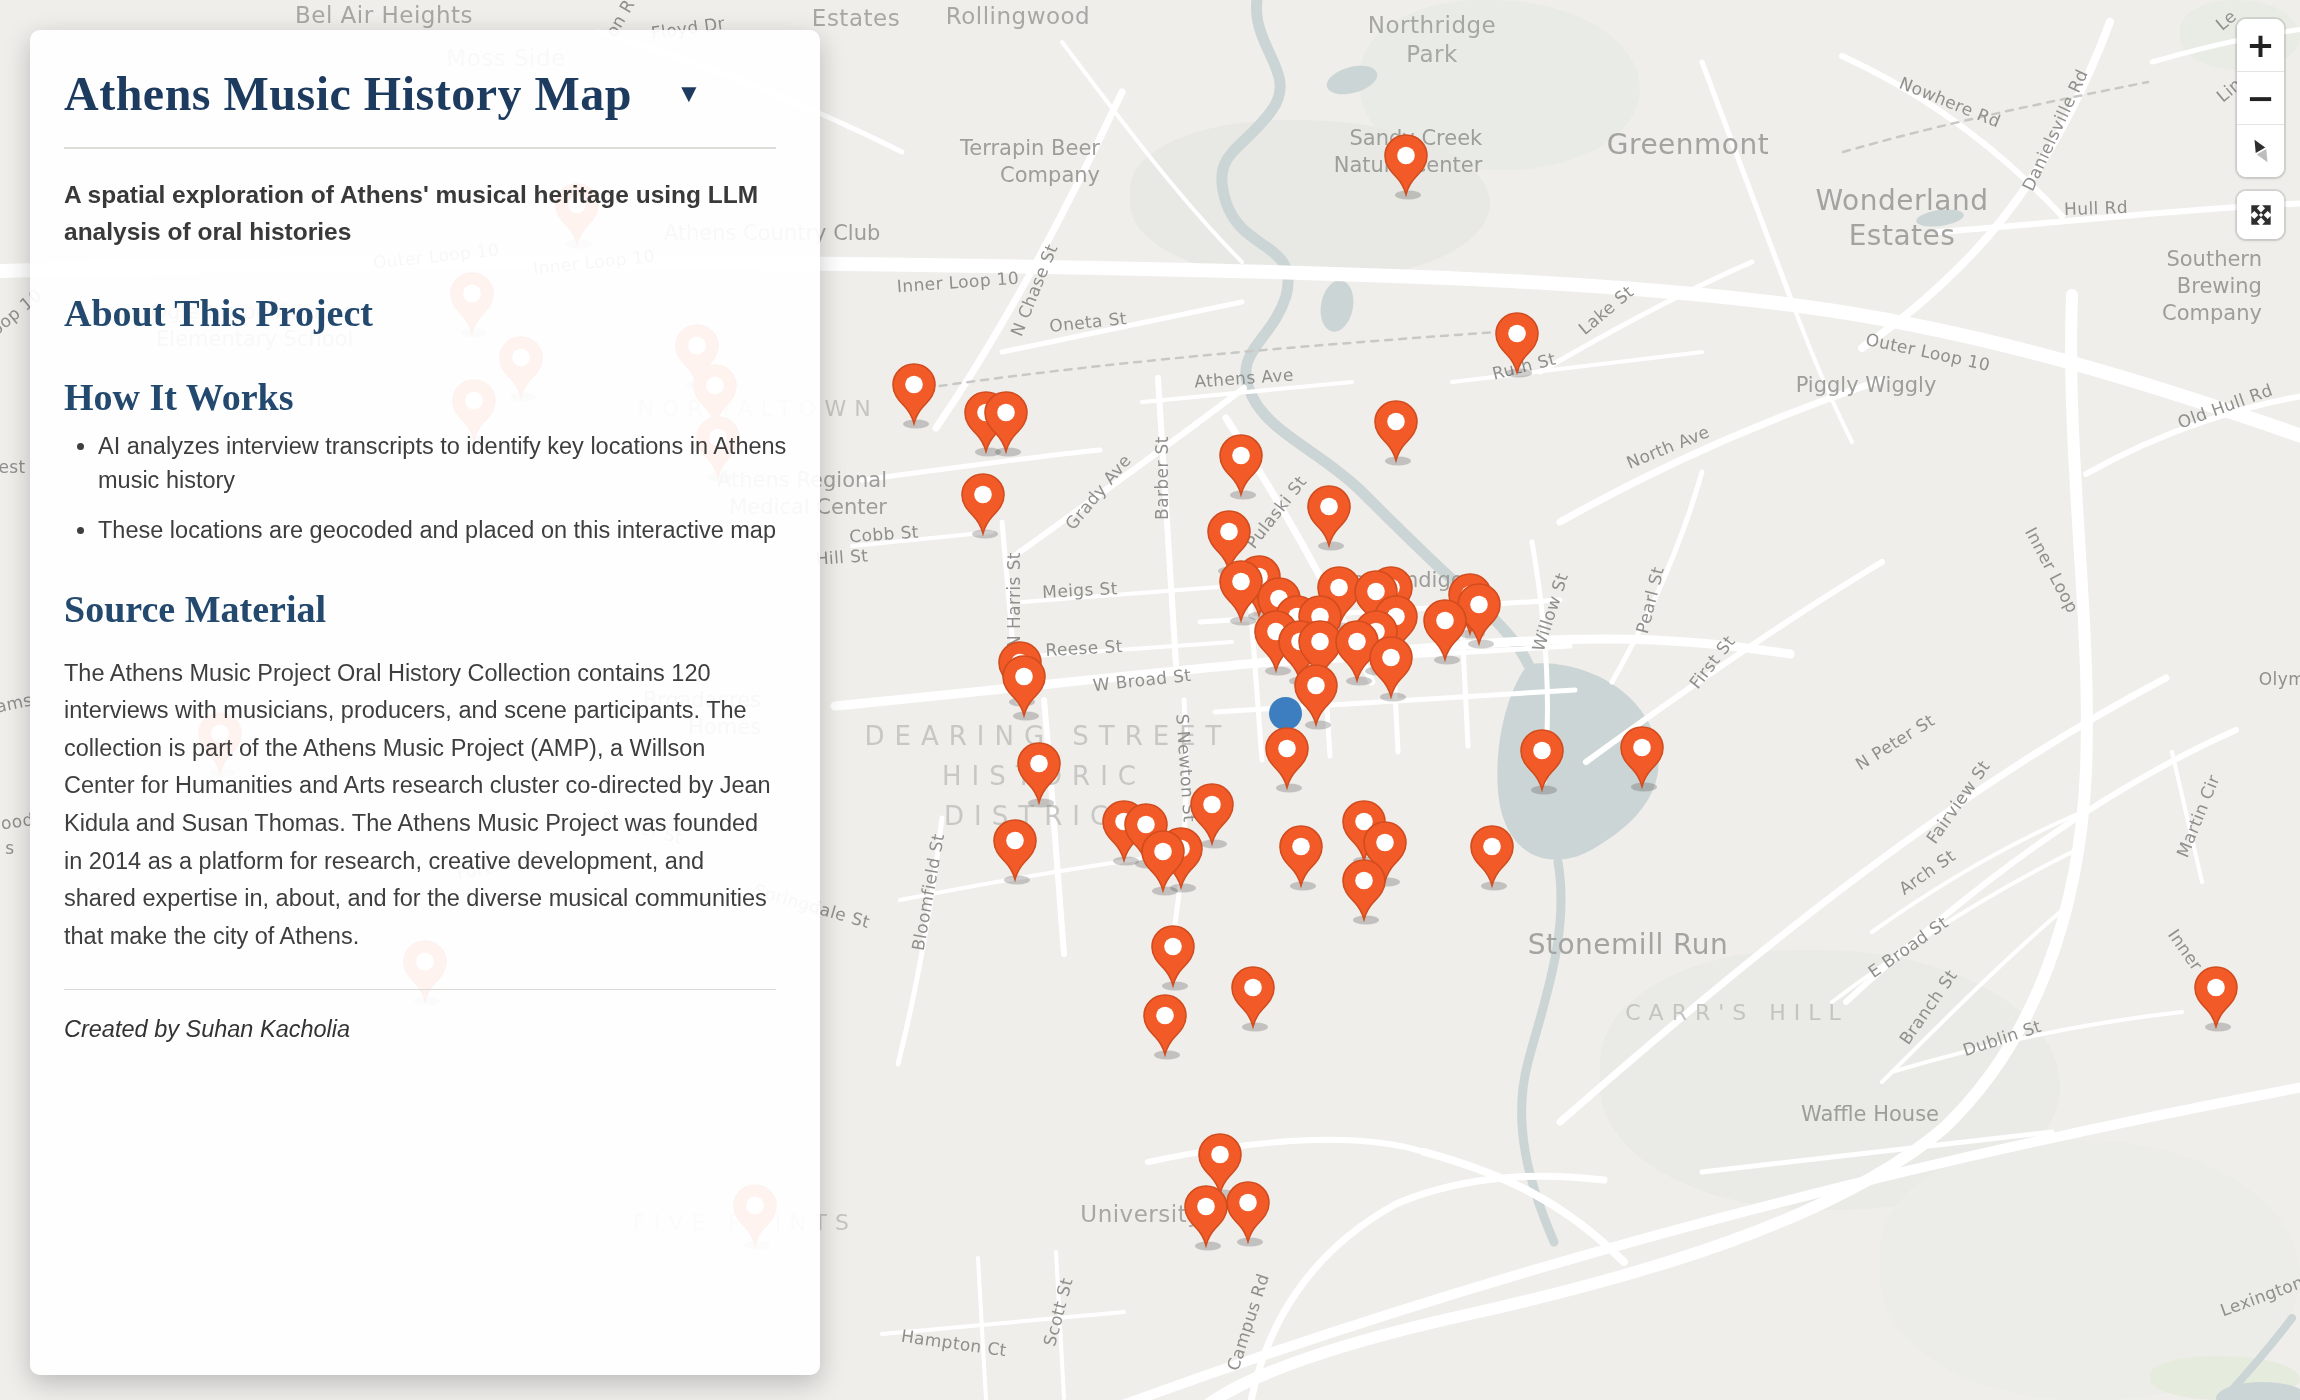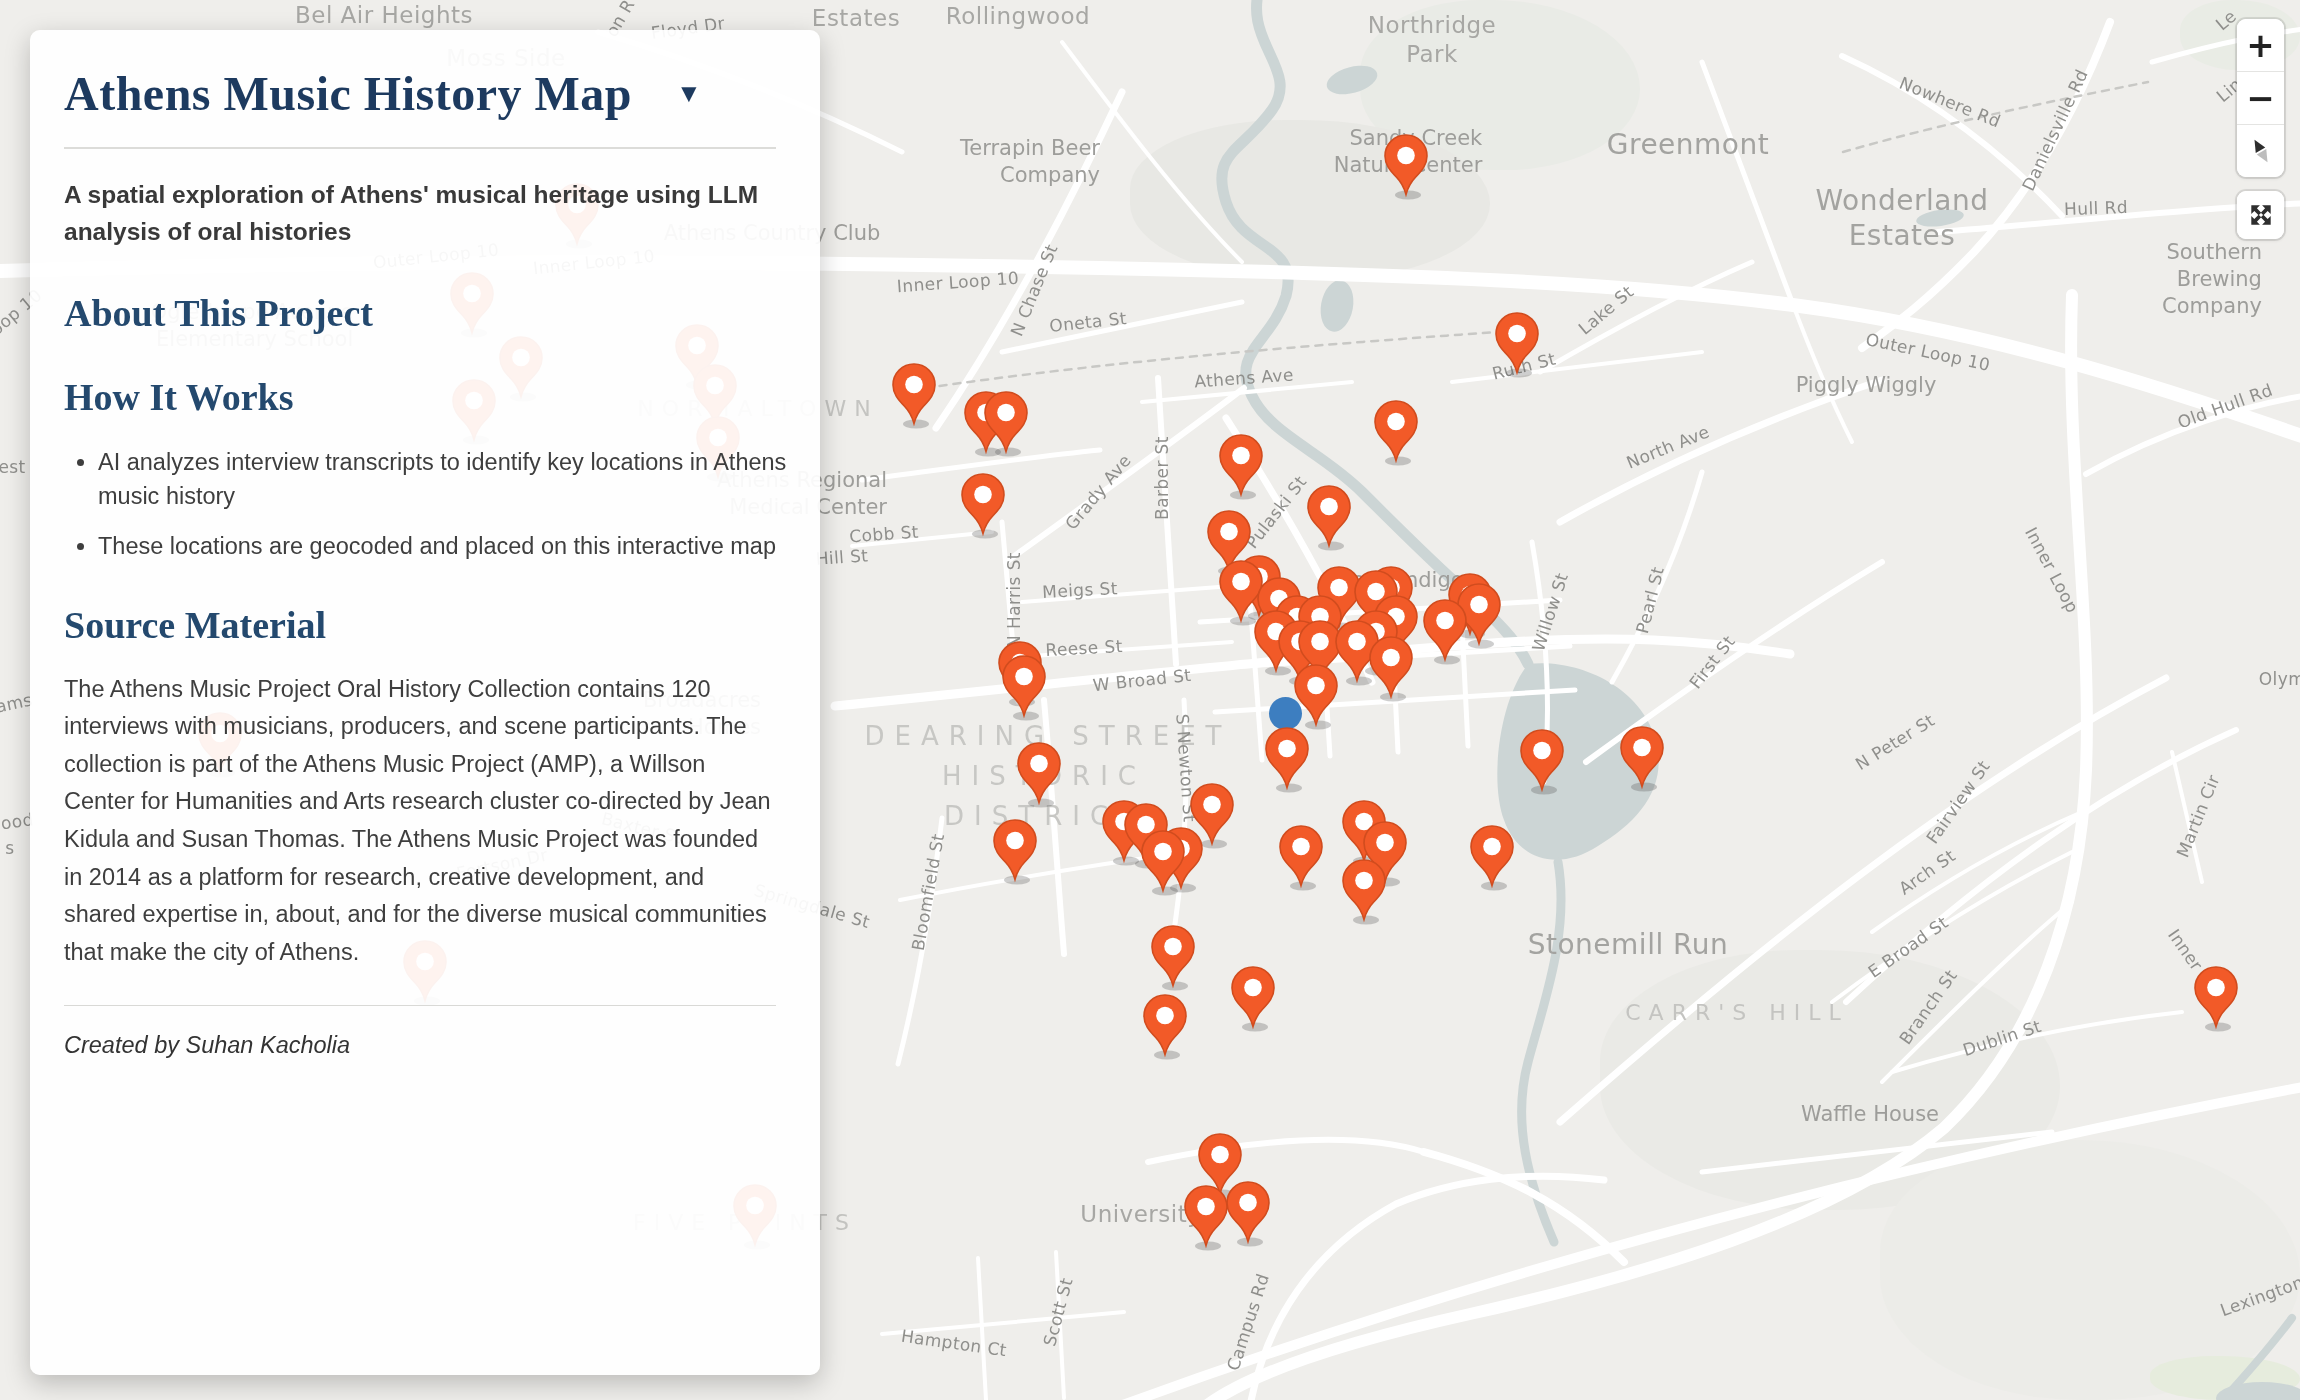--- a/index.html
+++ b/index.html
@@ -29,21 +29,21 @@
          box-shadow:0 8px 26px rgba(0,0,0,.22);}
   #panel h1{font-family:"Liberation Serif","DejaVu Serif",serif;font-weight:bold;
             color:#1d3a5f;font-size:48px;margin:10px 0 0 0;letter-spacing:.5px;display:flex;align-items:center;}
   .caret{font-size:26px;color:#1d3a5f;margin-left:44px;cursor:pointer;line-height:1;}
   .rule{border:none;border-top:2px solid #dcdcd9;margin:26px 0 0 0;}
   .tagline{font-size:24.5px;font-weight:bold;color:#393939;line-height:1.5;margin-top:28px;width:700px;}
   #panel h2{font-family:"Liberation Serif","DejaVu Serif",serif;font-weight:bold;
             color:#24496e;font-size:38px;margin:40px 0 0 0;}
   .body-txt{font-size:23.5px;color:#3e3e3e;line-height:1.6;margin-top:24px;width:716px;}
   .body-txt a{color:#2a6395;text-decoration:none;cursor:pointer;}
-  ul.howlist{margin:26px 0 0 8px;padding-left:26px;width:690px;}
+  ul.howlist{margin:10px 0 0 8px;padding-left:26px;width:690px;}
   ul.howlist li{font-size:23.5px;color:#3e3e3e;line-height:1.45;margin-bottom:16px;}
   .credit{font-style:italic;font-size:23.5px;color:#333;margin-top:26px;}
   .rule2{border:none;border-top:1.5px solid #d9d9d6;margin:34px 0 0 0;}
 
   
   .ctl-group{position:absolute;left:2237px;width:47px;background:#fff;border-radius:9px;
              box-shadow:0 0 0 2px rgba(0,0,0,.09),0 1px 4px rgba(0,0,0,.12);overflow:hidden;}
   #ctl-zoom{top:19px;}
   #ctl-fs{top:191px;}
   .ctl-btn{width:47px;height:52px;display:flex;align-items:center;justify-content:center;
@@ -155,21 +155,21 @@
       <div class="lbl district" style="left: 1048px; top: 716px; transform: translate(-50%, -50%) rotate(0deg);">DEARING STREET</div>
       <div class="lbl district" style="left: 1044px; top: 756px; transform: translate(-50%, -50%) rotate(0deg);">HISTORIC</div>
       <div class="lbl district" style="left: 1044px; top: 796px; transform: translate(-50%, -50%) rotate(0deg);">DISTRICT</div>
       <div class="lbl district-sm" style="left: 1737px; top: 1012px; transform: translate(-50%, -50%) rotate(0deg);">CARR'S HILL</div>
       <div class="lbl district-sm" style="left: 745px; top: 1222px; transform: translate(-50%, -50%) rotate(0deg);">FIVE POINTS</div>
       <div class="lbl district-sm" style="left: 758px; top: 408px; transform: translate(-50%, -50%) rotate(0deg);">NORMALTOWN</div>
       <div class="lbl poi" style="left: 1030px; top: 162px; transform: translate(-50%, -50%) rotate(0deg);">Terrapin Beer
 Company</div>
       <div class="lbl poi" style="left: 1408px; top: 152px; transform: translate(-50%, -50%) rotate(0deg);">Sandy Creek
 Nature Center</div>
-      <div class="lbl poi" style="left: 2212px; top: 279px; transform: translate(-50%, -50%) rotate(0deg);">Southern Brewing
+      <div class="lbl poi" style="left: 2212px; top: 286px; transform: translate(-50%, -50%) rotate(0deg);">Southern Brewing
 Company</div>
       <div class="lbl poi" style="left: 1866px; top: 385px; transform: translate(-50%, -50%) rotate(0deg);">Piggly Wiggly</div>
       <div class="lbl poi" style="left: 1400px; top: 580px; transform: translate(-50%, -50%) rotate(0deg);">Hotel Indigo</div>
       <div class="lbl poi" style="left: 1870px; top: 1114px; transform: translate(-50%, -50%) rotate(0deg);">Waffle House</div>
       <div class="lbl poi" style="left: 772px; top: 233px; transform: translate(-50%, -50%) rotate(0deg);">Athens Country Club</div>
       <div class="lbl poi" style="left: 802px; top: 494px; transform: translate(-50%, -50%) rotate(0deg);">Athens Regional
 Medical Center</div>
       <div class="lbl poi" style="left: 702px; top: 714px; transform: translate(-50%, -50%) rotate(0deg);">Broadacres
 Homes</div>
       <div class="lbl poi" style="left: 252px; top: 326px; transform: translate(-50%, -50%) rotate(0deg);">Oglethorpe Avenue

